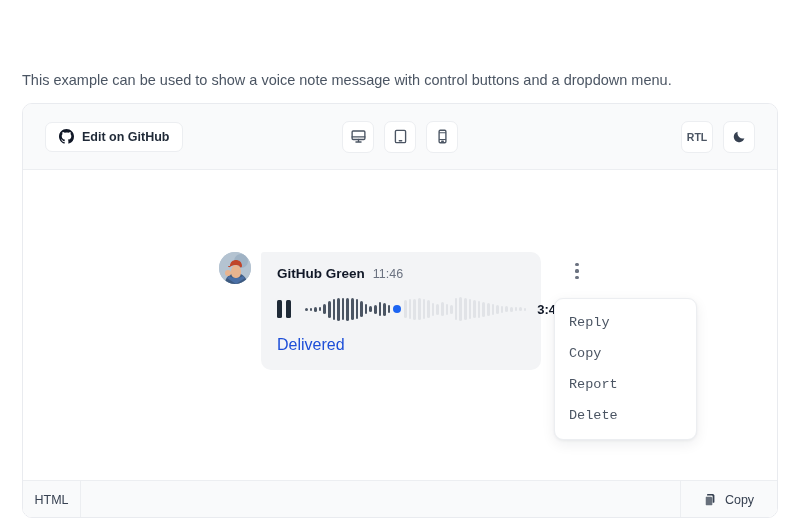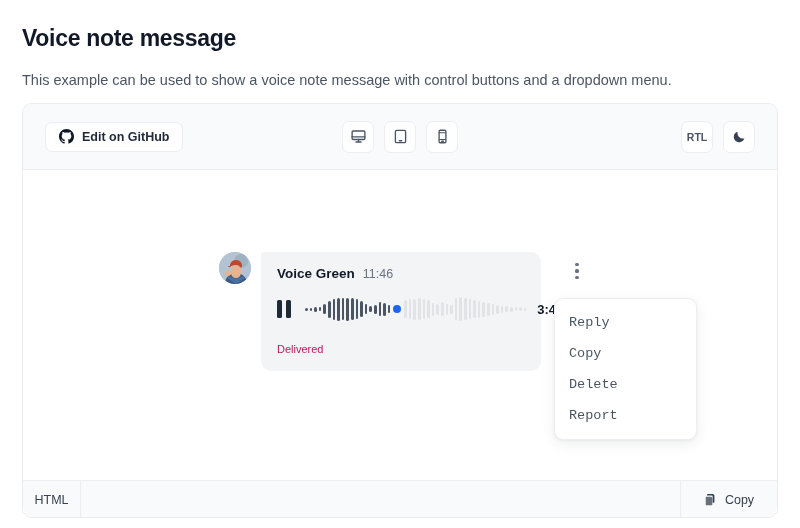--- a/index.html
+++ b/index.html
@@ -135,22 +135,22 @@
   .wdot {
     width: 8px; height: 8px; border-radius: 50%;
     background: #1c64f2; flex: 0 0 auto;
     margin: 0 1px;
   }
   .duration {
     font-size: 13px; font-weight: 600; color: #111827;
     flex: 0 0 auto;
   }
   .status {
-    margin-top: 21px;
-    font-size: 11px; color: #be185d;
+    margin-top: 14px;
+    font-size: 16px; color: #1d4ed8;
   }
 
   
   .kebab {
     position: absolute; left: 541px; top: 88px;
     width: 26px; height: 26px;
     display: flex; flex-direction: column; align-items: center;
     justify-content: center; gap: 3px;
     background: none; border: none; cursor: pointer; padding: 0;
   }
@@ -201,21 +201,20 @@
     background: none; border: none; cursor: pointer;
     font-family: "Liberation Sans", sans-serif;
   }
   .copy-btn svg { display: block; }
 </style>
 </head>
 <body>
 
 <div class="page">
 
-  <h1 class="page-title">Voice note message</h1>
   <p class="page-desc">This example can be used to show a voice note message with control buttons and a dropdown menu.</p>
 
   <div class="example-card">
 
     <div class="toolbar">
 
       <button class="gh-btn">
         <span>
           <svg width="15" height="15" viewBox="0 0 16 16" fill="#111827">
             <path d="M8 0C3.58 0 0 3.58 0 8c0 3.54 2.29 6.53 5.47 7.59.4.07.55-.17.55-.38
@@ -279,21 +278,21 @@
           <path d="M6 32c0-7 5-11 11-11s11 4 11 11z" fill="#3d5a80"></path>
           <path d="M12 20c0-4 2-7 5-7s5 3 5 7-2 6-5 6-5-2-5-6z" fill="#e8b48f"></path>
           <path d="M11 14c0-4 3-6 6-6s6 2 6 6c0 1-1 2-2 1-1-2-3-2-5-2s-4 1-5 2c-1 .5-2-.3-2-1z" fill="#c0452a"></path>
           <path d="M10 24c2 1 4 2 7 2s5-1 7-2l2 2-9 6-9-6z" fill="#4a6fa5"></path>
           <circle cx="9" cy="21" r="3" fill="#e8b48f"></circle>
         </svg>
       </div>
 
       <div class="bubble">
         <div class="bubble-head">
-          <span class="sender">Voice Green</span>
+          <span class="sender">GitHub Green</span>
           <span class="time">11:46</span>
         </div>
 
         <div class="player">
           <button class="pause-btn">
             <span class="pause-bar"></span>
             <span class="pause-bar"></span>
           </button>
           <div class="wave" id="waveform">
               <span class="wbar" style="height: 3px; background: rgb(75, 85, 99);"></span>
@@ -352,22 +351,22 @@
 
       <button class="kebab">
         <span></span>
         <span></span>
         <span></span>
       </button>
 
       <div class="dropdown" id="dropdown">
           <button class="dd-item">Reply</button>
           <button class="dd-item">Copy</button>
+          <button class="dd-item">Report</button>
           <button class="dd-item">Delete</button>
-          <button class="dd-item">Report</button>
         </div>
 
       <div class="code-footer">
         <div class="lang-tab">HTML</div>
         <div class="footer-spacer"></div>
         <button class="copy-btn">
           <span>
             <svg width="14" height="14" viewBox="0 0 16 16" fill="#374151">
               <path d="M10.5 1H4.2a.7.7 0 0 0-.7.7v1.1h5.3c.6 0 1.1.5 1.1 1.1V11h1.3a.7.7 0 0 0 .7-.7V2.6L10.5 1z"></path>
               <path d="M8.3 4.2H2.6a.6.6 0 0 0-.6.6v8.6c0 .3.3.6.6.6h6.3c.3 0 .6-.3.6-.6V5.5L8.3 4.2z" opacity="0.75"></path>

